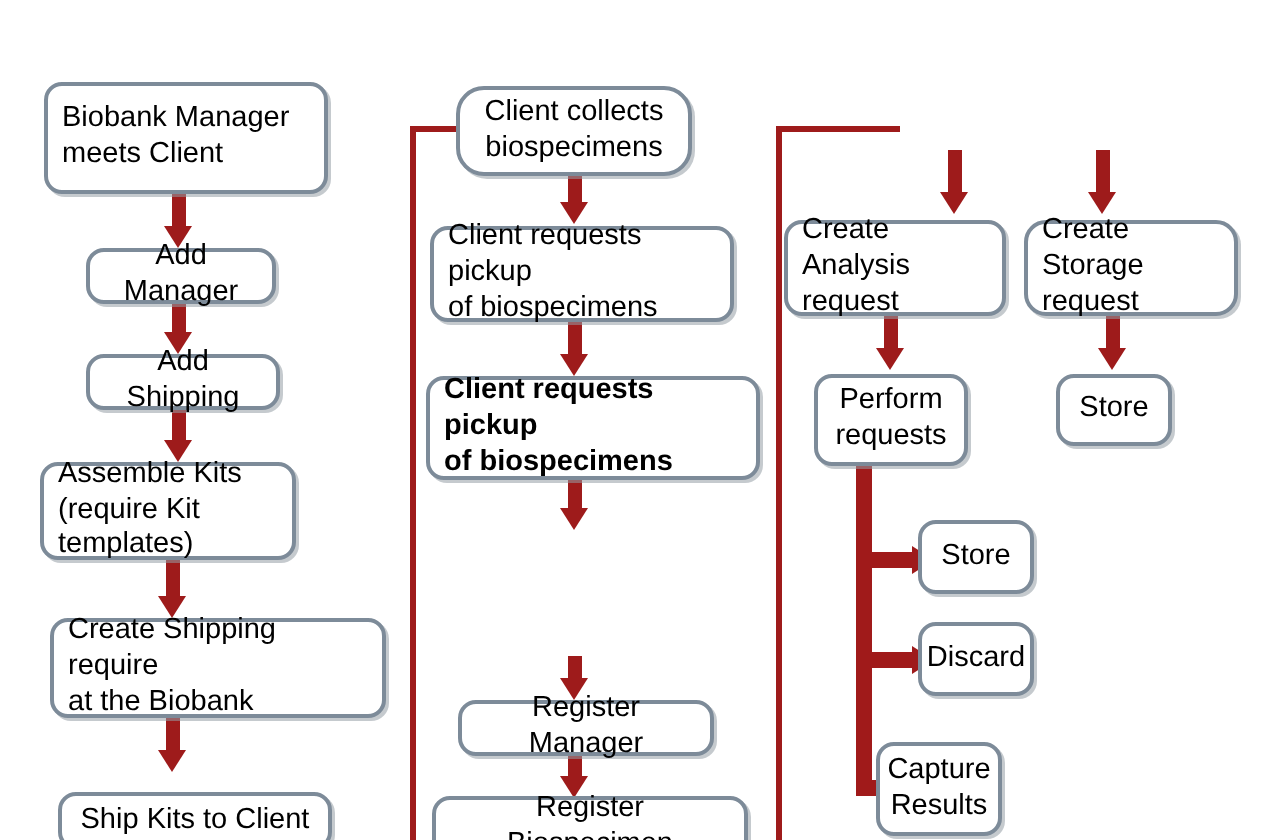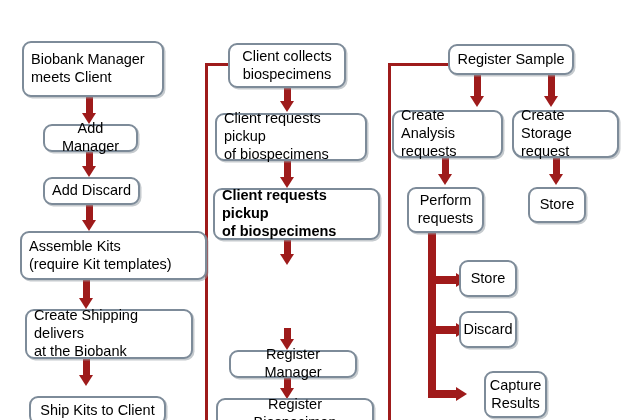--- a/index.html
+++ b/index.html
@@ -68,45 +68,45 @@
 meets Client</div>
 
   <div class="vline" style="left:86px; top:65px; width:7px; height:18px;"></div>
   <div class="arrow-down" style="left:82px; top:81px;"></div>
 
   <div class="node center" style="left:43px; top:92px; width:95px; height:28px;">Add Manager</div>
 
   <div class="vline" style="left:86px; top:120px; width:7px; height:16px;"></div>
   <div class="arrow-down" style="left:82px; top:134px;"></div>
 
-  <div class="node center" style="left:43px; top:145px; width:97px; height:28px;">Add Discard</div>
+  <div class="node center" style="left:43px; top:145px; width:97px; height:28px;">Add Shipping</div>
 
   <div class="vline" style="left:86px; top:173px; width:7px; height:17px;"></div>
   <div class="arrow-down" style="left:82px; top:188px;"></div>
 
-  <div class="node" style="left:20px; top:199px; width:187px; height:49px;">Assemble Kits
+  <div class="node" style="left:20px; top:199px; width:128px; height:49px;">Assemble Kits
 (require Kit templates)</div>
 
   <div class="vline" style="left:83px; top:248px; width:7px; height:20px;"></div>
   <div class="arrow-down" style="left:79px; top:266px;"></div>
 
-  <div class="node" style="left:25px; top:277px; width:168px; height:50px;">Create Shipping delivers
+  <div class="node" style="left:25px; top:277px; width:168px; height:50px;">Create Shipping require
 at the Biobank</div>
 
   <div class="vline" style="left:83px; top:327px; width:7px; height:18px;"></div>
   <div class="arrow-down" style="left:79px; top:343px;"></div>
 
   <div class="node center" style="left:29px; top:364px; width:137px; height:29px;">Ship Kits to Client</div>
 
   <div class="vline" style="left:83px; top:383px; width:3px; height:21px;"></div>
   <div class="hline" style="left:83px; top:401px; width:125px; height:3px;"></div>
   <div class="vline" style="left:205px; top:31px; width:3px; height:373px;"></div>
   <div class="hline" style="left:205px; top:31px; width:27px; height:3px;"></div>
 
-  <div class="node center" style="left:228px; top:11px; width:118px; height:45px;">Client collects
+  <div class="node center" style="left:228px; top:11px; width:118px; height:45px;border-radius:14px;">Client collects
 biospecimens</div>
 
   <div class="vline" style="left:284px; top:56px; width:7px; height:15px;"></div>
   <div class="arrow-down" style="left:280px; top:69px;"></div>
 
   <div class="node" style="left:215px; top:81px; width:152px; height:48px;">Client requests pickup
 of biospecimens</div>
 
   <div class="vline" style="left:284px; top:129px; width:7px; height:18px;"></div>
   <div class="arrow-down" style="left:280px; top:145px;"></div>
@@ -126,30 +126,29 @@
   <div class="vline" style="left:284px; top:346px; width:7px; height:12px;"></div>
   <div class="arrow-down" style="left:280px; top:356px;"></div>
 
   <div class="node center" style="left:216px; top:366px; width:158px; height:31px;">Register Biospecimen</div>
 
   <div class="vline" style="left:284px; top:395px; width:3px; height:9px;"></div>
   <div class="hline" style="left:284px; top:401px; width:107px; height:3px;"></div>
   <div class="vline" style="left:388px; top:31px; width:3px; height:373px;"></div>
   <div class="hline" style="left:388px; top:31px; width:62px; height:3px;"></div>
 
-  <div class="node center" style="left:448px; top:12px; width:126px; height:31px;">Register Sample</div>
 
   <div class="vline" style="left:474px; top:43px; width:7px; height:23px;"></div>
   <div class="arrow-down" style="left:470px; top:64px;"></div>
 
   <div class="vline" style="left:548px; top:43px; width:7px; height:23px;"></div>
   <div class="arrow-down" style="left:544px; top:64px;"></div>
 
   <div class="node" style="left:392px; top:78px; width:111px; height:48px;">Create Analysis
-requests</div>
+request</div>
 
   <div class="node" style="left:512px; top:78px; width:107px; height:48px;border-radius:11px;">Create Storage
 request</div>
 
   <div class="vline" style="left:442px; top:126px; width:7px; height:18px;"></div>
   <div class="arrow-down" style="left:438px; top:142px;"></div>
 
   <div class="vline" style="left:553px; top:126px; width:7px; height:18px;"></div>
   <div class="arrow-down" style="left:549px; top:142px;"></div>
 
@@ -166,16 +165,16 @@
   <div class="hline thick" style="left:428px; top:294px; width:30px; height:8px;"></div>
   <div class="arrow-right" style="left:456px; top:291px;"></div>
 
   <div class="hline thick" style="left:428px; top:358px; width:30px; height:8px;"></div>
   <div class="arrow-right" style="left:456px; top:355px;"></div>
 
   <div class="node center" style="left:459px; top:228px; width:58px; height:37px;">Store</div>
 
   <div class="node center" style="left:459px; top:279px; width:58px; height:37px;">Discard</div>
 
-  <div class="node center" style="left:484px; top:339px; width:63px; height:47px;">Capture
+  <div class="node center" style="left:438px; top:339px; width:63px; height:47px;">Capture
 Results</div>
 
 </div>
 
 </body></html>

